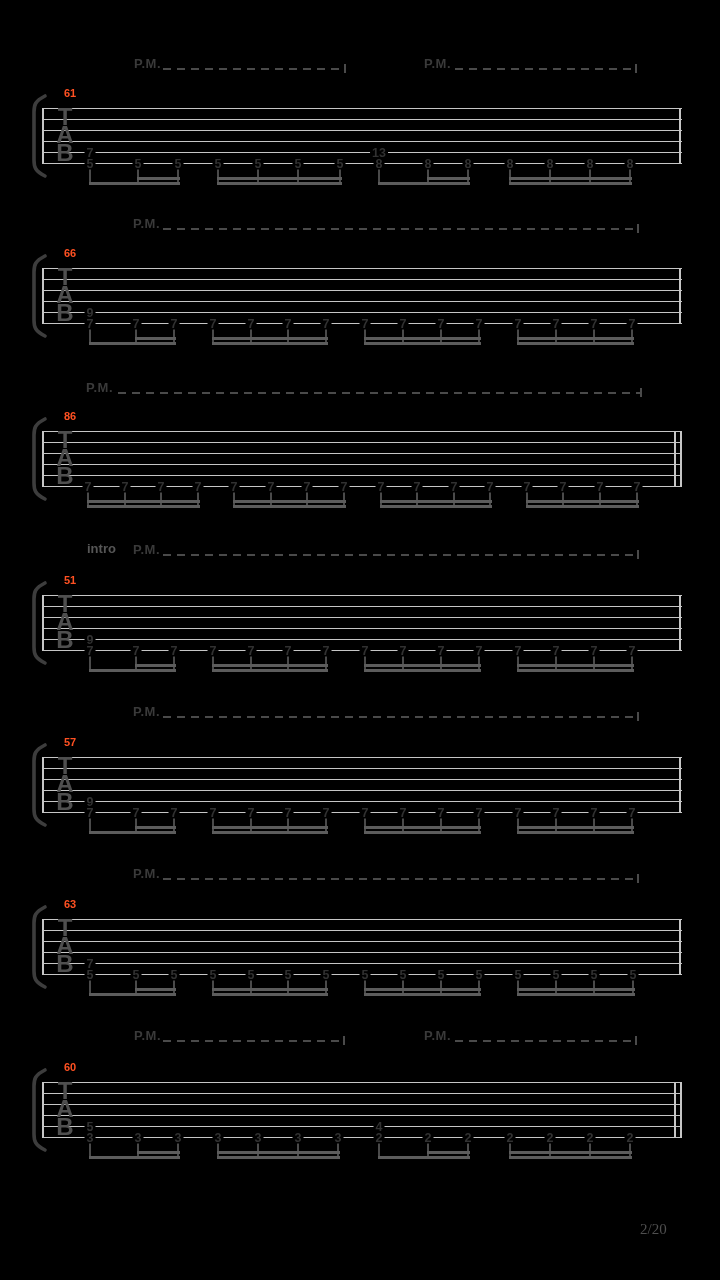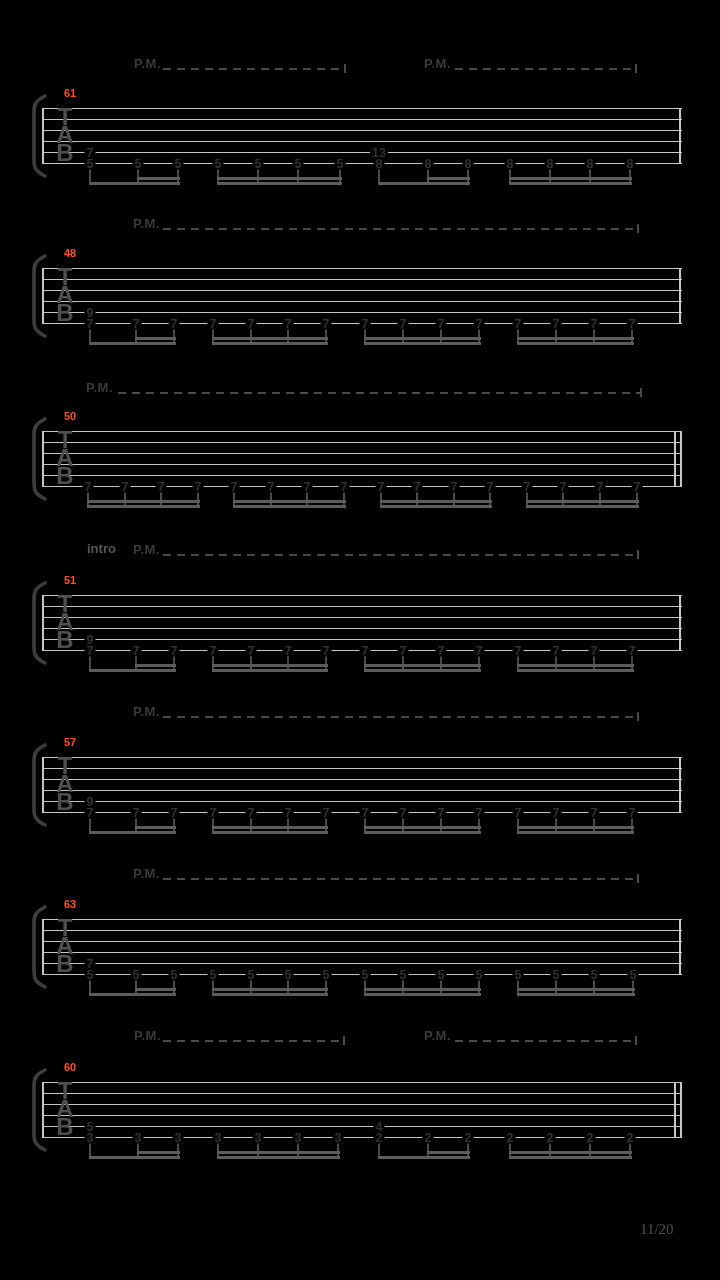--- a/index.html
+++ b/index.html
@@ -82,21 +82,21 @@
     <div style="position: absolute; left: 42px; top: 279px; width: 640px; height: 1px; background: rgb(198, 198, 198);"></div>
     <div style="position: absolute; left: 42px; top: 290px; width: 640px; height: 1px; background: rgb(198, 198, 198);"></div>
     <div style="position: absolute; left: 42px; top: 301px; width: 640px; height: 1px; background: rgb(198, 198, 198);"></div>
     <div style="position: absolute; left: 42px; top: 312px; width: 640px; height: 1px; background: rgb(198, 198, 198);"></div>
     <div style="position: absolute; left: 42px; top: 323px; width: 640px; height: 1px; background: rgb(198, 198, 198);"></div>
     <div style="position: absolute; left: 42px; top: 268px; width: 2px; height: 56px; background: rgb(198, 198, 198);"></div>
     <div style="position: absolute; left: 679px; top: 268px; width: 2px; height: 56px; background: rgb(198, 198, 198);"></div>
     <div style="position: absolute; left: 65px; top: 277px; transform: translate(-50%, -50%); font: 700 24px &quot;Liberation Sans&quot;, sans-serif; color: rgb(79, 79, 79);">T</div>
     <div style="position: absolute; left: 65px; top: 295px; transform: translate(-50%, -50%); font: 700 24px &quot;Liberation Sans&quot;, sans-serif; color: rgb(79, 79, 79);">A</div>
     <div style="position: absolute; left: 65px; top: 313px; transform: translate(-50%, -50%); font: 700 24px &quot;Liberation Sans&quot;, sans-serif; color: rgb(79, 79, 79);">B</div>
-    <div style="position: absolute; left: 64px; top: 247px; font: 700 11px &quot;Liberation Sans&quot;, sans-serif; color: rgb(255, 81, 34);">48</div>
+    <div style="position: absolute; left: 64px; top: 247px; font: 700 11px &quot;Liberation Sans&quot;, sans-serif; color: rgb(255, 81, 34);">66</div>
     <div style="position: absolute; left: 133px; top: 216px; font: 700 13px &quot;Liberation Sans&quot;, sans-serif; color: rgb(58, 58, 58); letter-spacing: 0.5px;">P.M.</div>
     <div style="position: absolute; left: 163px; top: 228px; width: 474px; height: 2px; background: repeating-linear-gradient(90deg, rgb(74, 74, 74) 0px, rgb(74, 74, 74) 8px, transparent 8px, transparent 14px);"></div>
     <div style="position: absolute; left: 637px; top: 224px; width: 2px; height: 9px; background: rgb(74, 74, 74);"></div>
     <div style="position: absolute; left: 89px; top: 327px; width: 2px; height: 18px; background: rgb(74, 74, 74);"></div>
     <div style="position: absolute; left: 90px; top: 313px; transform: translate(-50%, -50%); font: 700 12.5px / 11px &quot;Liberation Sans&quot;, sans-serif; color: rgb(49, 49, 49); background: rgb(0, 0, 0); padding: 0px 2px;">9</div>
     <div style="position: absolute; left: 90px; top: 324px; transform: translate(-50%, -50%); font: 700 12.5px / 11px &quot;Liberation Sans&quot;, sans-serif; color: rgb(49, 49, 49); background: rgb(0, 0, 0); padding: 0px 2px;">7</div>
     <div style="position: absolute; left: 135px; top: 327px; width: 2px; height: 18px; background: rgb(74, 74, 74);"></div>
     <div style="position: absolute; left: 136px; top: 324px; transform: translate(-50%, -50%); font: 700 12.5px / 11px &quot;Liberation Sans&quot;, sans-serif; color: rgb(49, 49, 49); background: rgb(0, 0, 0); padding: 0px 2px;">7</div>
     <div style="position: absolute; left: 173px; top: 327px; width: 2px; height: 18px; background: rgb(74, 74, 74);"></div>
     <div style="position: absolute; left: 174px; top: 324px; transform: translate(-50%, -50%); font: 700 12.5px / 11px &quot;Liberation Sans&quot;, sans-serif; color: rgb(49, 49, 49); background: rgb(0, 0, 0); padding: 0px 2px;">7</div>
@@ -141,21 +141,21 @@
     <div style="position: absolute; left: 42px; top: 453px; width: 640px; height: 1px; background: rgb(198, 198, 198);"></div>
     <div style="position: absolute; left: 42px; top: 464px; width: 640px; height: 1px; background: rgb(198, 198, 198);"></div>
     <div style="position: absolute; left: 42px; top: 475px; width: 640px; height: 1px; background: rgb(198, 198, 198);"></div>
     <div style="position: absolute; left: 42px; top: 486px; width: 640px; height: 1px; background: rgb(198, 198, 198);"></div>
     <div style="position: absolute; left: 42px; top: 431px; width: 2px; height: 56px; background: rgb(198, 198, 198);"></div>
     <div style="position: absolute; left: 674px; top: 431px; width: 2px; height: 56px; background: rgb(198, 198, 198);"></div>
     <div style="position: absolute; left: 680px; top: 431px; width: 2px; height: 56px; background: rgb(198, 198, 198);"></div>
     <div style="position: absolute; left: 65px; top: 440px; transform: translate(-50%, -50%); font: 700 24px &quot;Liberation Sans&quot;, sans-serif; color: rgb(79, 79, 79);">T</div>
     <div style="position: absolute; left: 65px; top: 458px; transform: translate(-50%, -50%); font: 700 24px &quot;Liberation Sans&quot;, sans-serif; color: rgb(79, 79, 79);">A</div>
     <div style="position: absolute; left: 65px; top: 476px; transform: translate(-50%, -50%); font: 700 24px &quot;Liberation Sans&quot;, sans-serif; color: rgb(79, 79, 79);">B</div>
-    <div style="position: absolute; left: 64px; top: 410px; font: 700 11px &quot;Liberation Sans&quot;, sans-serif; color: rgb(255, 81, 34);">50</div>
+    <div style="position: absolute; left: 64px; top: 410px; font: 700 11px &quot;Liberation Sans&quot;, sans-serif; color: rgb(255, 81, 34);">86</div>
     <div style="position: absolute; left: 86px; top: 380px; font: 700 13px &quot;Liberation Sans&quot;, sans-serif; color: rgb(58, 58, 58); letter-spacing: 0.5px;">P.M.</div>
     <div style="position: absolute; left: 118px; top: 392px; width: 522px; height: 2px; background: repeating-linear-gradient(90deg, rgb(74, 74, 74) 0px, rgb(74, 74, 74) 8px, transparent 8px, transparent 14px);"></div>
     <div style="position: absolute; left: 640px; top: 388px; width: 2px; height: 9px; background: rgb(74, 74, 74);"></div>
     <div style="position: absolute; left: 87px; top: 490px; width: 2px; height: 18px; background: rgb(74, 74, 74);"></div>
     <div style="position: absolute; left: 88px; top: 487px; transform: translate(-50%, -50%); font: 700 12.5px / 11px &quot;Liberation Sans&quot;, sans-serif; color: rgb(49, 49, 49); background: rgb(0, 0, 0); padding: 0px 2px;">7</div>
     <div style="position: absolute; left: 124px; top: 490px; width: 2px; height: 18px; background: rgb(74, 74, 74);"></div>
     <div style="position: absolute; left: 125px; top: 487px; transform: translate(-50%, -50%); font: 700 12.5px / 11px &quot;Liberation Sans&quot;, sans-serif; color: rgb(49, 49, 49); background: rgb(0, 0, 0); padding: 0px 2px;">7</div>
     <div style="position: absolute; left: 160px; top: 490px; width: 2px; height: 18px; background: rgb(74, 74, 74);"></div>
     <div style="position: absolute; left: 161px; top: 487px; transform: translate(-50%, -50%); font: 700 12.5px / 11px &quot;Liberation Sans&quot;, sans-serif; color: rgb(49, 49, 49); background: rgb(0, 0, 0); padding: 0px 2px;">7</div>
     <div style="position: absolute; left: 197px; top: 490px; width: 2px; height: 18px; background: rgb(74, 74, 74);"></div>
@@ -422,13 +422,13 @@
     <div style="position: absolute; left: 510px; top: 1138px; transform: translate(-50%, -50%); font: 700 12.5px / 11px &quot;Liberation Sans&quot;, sans-serif; color: rgb(49, 49, 49); background: rgb(0, 0, 0); padding: 0px 2px;">2</div>
     <div style="position: absolute; left: 549px; top: 1141px; width: 2px; height: 18px; background: rgb(74, 74, 74);"></div>
     <div style="position: absolute; left: 550px; top: 1138px; transform: translate(-50%, -50%); font: 700 12.5px / 11px &quot;Liberation Sans&quot;, sans-serif; color: rgb(49, 49, 49); background: rgb(0, 0, 0); padding: 0px 2px;">2</div>
     <div style="position: absolute; left: 589px; top: 1141px; width: 2px; height: 18px; background: rgb(74, 74, 74);"></div>
     <div style="position: absolute; left: 590px; top: 1138px; transform: translate(-50%, -50%); font: 700 12.5px / 11px &quot;Liberation Sans&quot;, sans-serif; color: rgb(49, 49, 49); background: rgb(0, 0, 0); padding: 0px 2px;">2</div>
     <div style="position: absolute; left: 629px; top: 1141px; width: 2px; height: 18px; background: rgb(74, 74, 74);"></div>
     <div style="position: absolute; left: 630px; top: 1138px; transform: translate(-50%, -50%); font: 700 12.5px / 11px &quot;Liberation Sans&quot;, sans-serif; color: rgb(49, 49, 49); background: rgb(0, 0, 0); padding: 0px 2px;">2</div>
     <div style="position: absolute; left: 509px; top: 1156px; width: 123px; height: 3px; background: rgb(92, 92, 92);"></div>
     <div style="position: absolute; left: 509px; top: 1151px; width: 123px; height: 3px; background: rgb(92, 92, 92);"></div>
   </div>
-<div id="page-indicator">11/20</div>
+<div id="page-indicator">2/20</div>
 
 </body></html>

